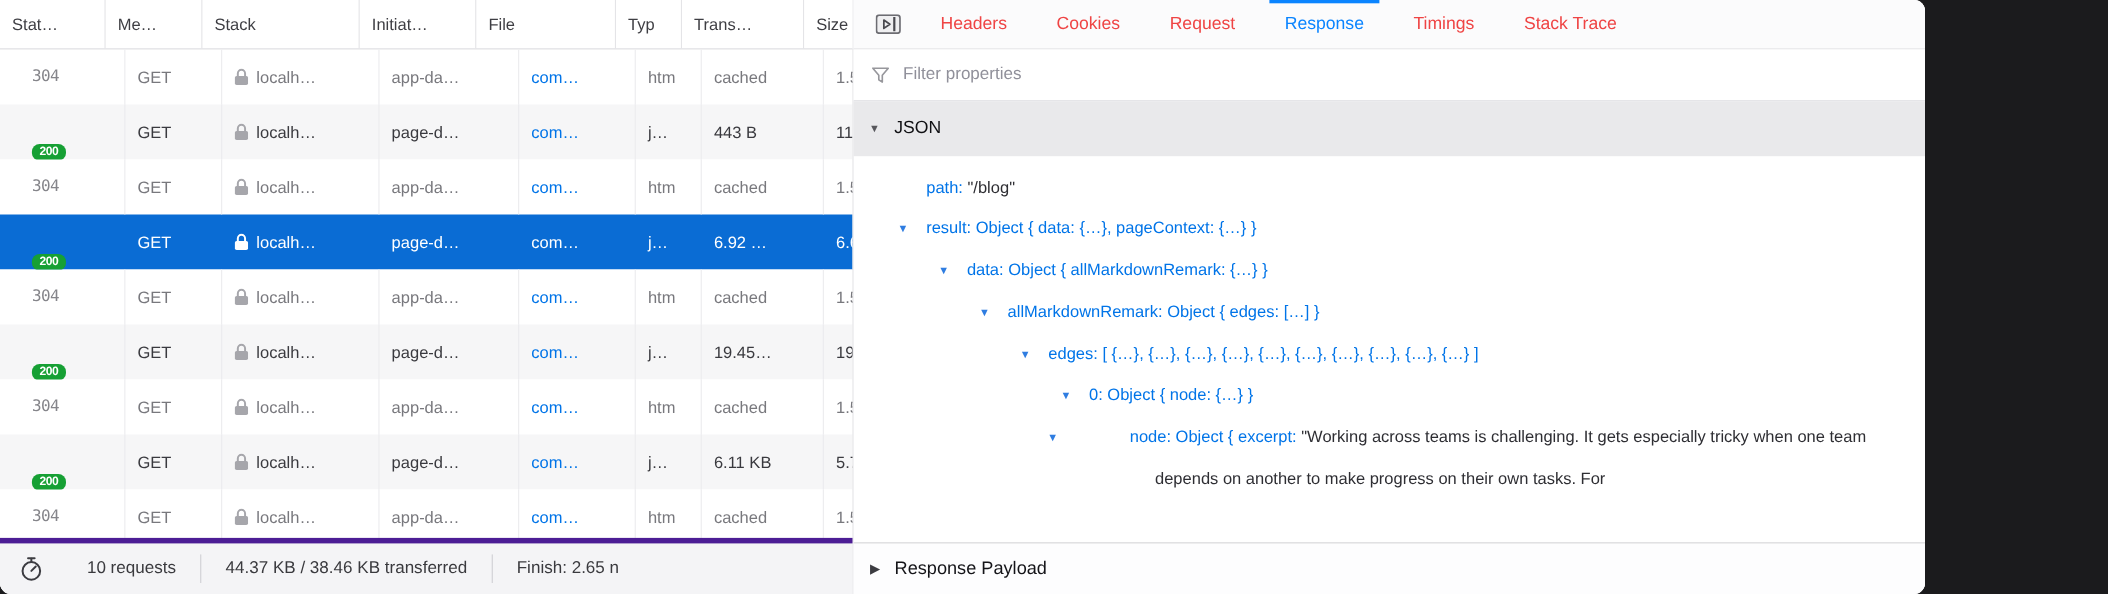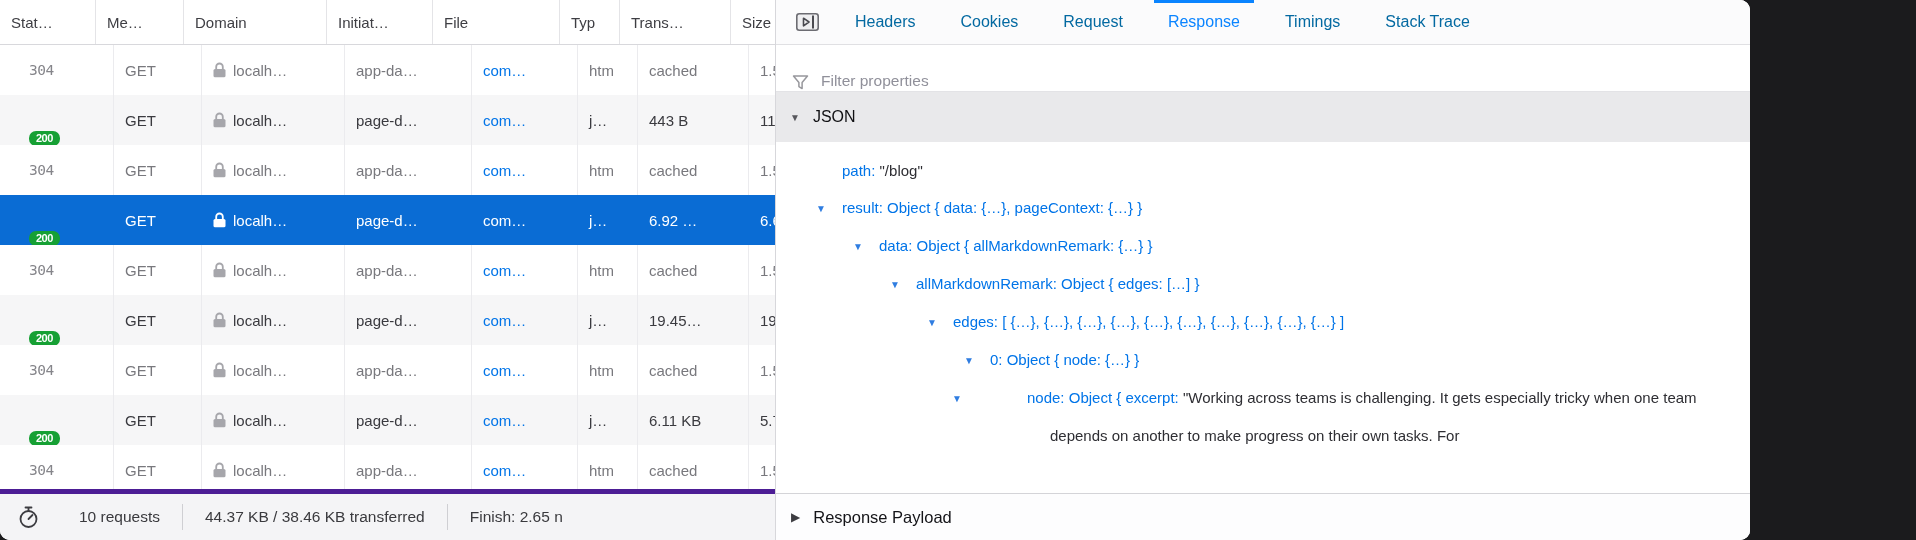--- a/index.html
+++ b/index.html
@@ -40,24 +40,24 @@
              display:flex;align-items:center;font-size:15.5px;color:#3a3a3e;}
   .sb-icon{margin:0 40px 0 18px;display:inline-flex;}
   .sb-div{width:1px;height:26px;background:#cfcfd3;margin:0 22px;flex:none;}
   .sb-text{white-space:nowrap;}
   
   #right-pane{flex:1;display:flex;flex-direction:column;background:#fff;min-width:0;}
   .tabbar{height:44px;flex:none;display:flex;align-items:center;background:#fbfbfc;border-bottom:1px solid #e0e0e3;}
   .pane-toggle{margin:0 22px 0 20px;display:inline-flex;cursor:pointer;}
   .tabs{display:flex;height:44px;}
   .tab{position:relative;display:flex;align-items:center;height:44px;padding:0 14px;margin-right:17px;
-       font-size:16px;color:#0369a1;cursor:pointer;white-space:nowrap;}
+       font-size:16px;color:#ef4444;cursor:pointer;white-space:nowrap;}
   .tab.active{color:var(--tab-blue,#0a84ff);}
   .tab.active::before{content:"";position:absolute;left:0;right:0;top:0;height:3px;background:var(--tab-blue,#0a84ff);}
-  .filter-row{height:46px;flex:none;display:flex;align-items:flex-end;padding-left:16px;border-bottom:1px solid #e3e3e6;background:#fff;}
+  .filter-row{height:46px;flex:none;display:flex;align-items:center;padding-left:16px;border-bottom:1px solid #e3e3e6;background:#fff;}
   .funnel{margin-right:10px;display:inline-flex;}
   .filter-row input{border:none;outline:none;font-size:15.5px;color:#3a3a3e;width:520px;background:transparent;
                     font-family:"Liberation Sans",sans-serif;}
   .filter-row input::placeholder{color:#90909a;}
   .json-header{height:50px;flex:none;display:flex;align-items:center;background:#e9e9eb;
                font-size:16px;color:#101013;padding-left:14px;}
   .json-header .tw-dark{color:#57575c;font-size:10px;margin-right:13px;}
   .tree{flex:1;overflow:hidden;padding-top:10px;font-size:15px;line-height:37px;}
   .tline{white-space:nowrap;}
   .tline.wrap{white-space:normal;padding-right:14px;}
@@ -70,21 +70,21 @@
 </style>
 </head>
 <body>
 
 <div id="window">
 
   <div id="left-pane">
     <div class="table-header">
         <div class="hcell c0">Stat…</div>
         <div class="hcell c1">Me…</div>
-        <div class="hcell c2">Domain</div>
+        <div class="hcell c2">Stack</div>
         <div class="hcell c4">Initiat…</div>
         <div class="hcell c3">File</div>
         <div class="hcell c5">Typ</div>
         <div class="hcell c6">Trans…</div>
         <div class="hcell c7">Size</div>
       </div>
     <div class="rows">
         <div class="row r304">
           <div class="cell c0 status">304</div>
           <div class="cell c1">GET</div>

